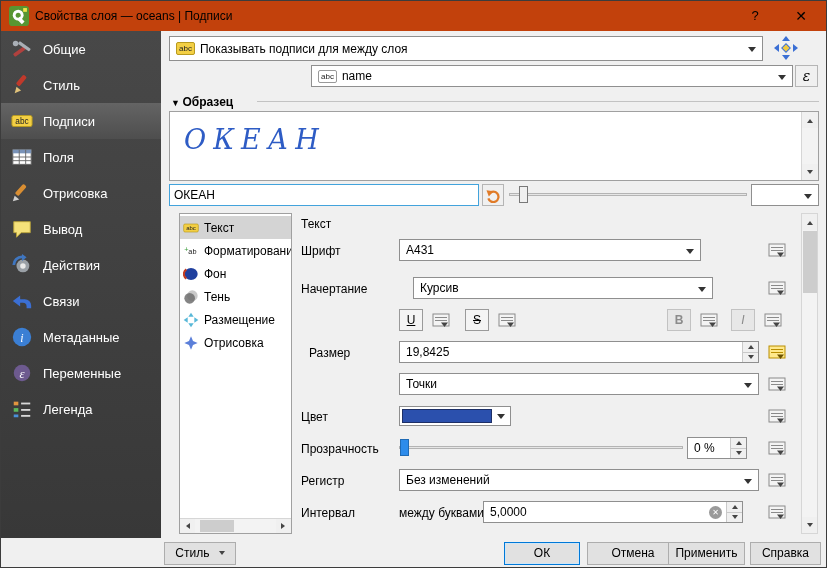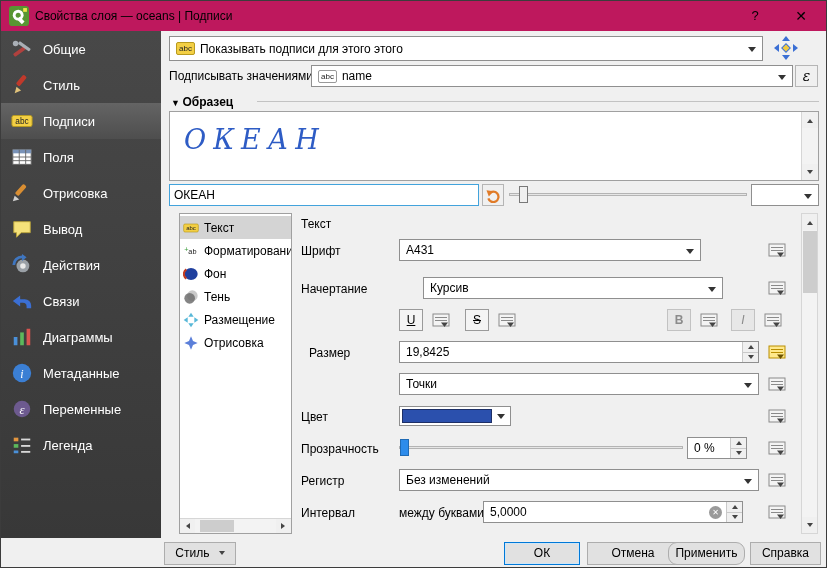--- a/index.html
+++ b/index.html
@@ -1,21 +1,21 @@
 <!DOCTYPE html>
 <html><head>
 <meta charset="utf-8">
 <style>
   * { box-sizing: border-box; margin: 0; padding: 0; }
   body { font-family: "Liberation Sans", sans-serif; background: #888; }
   .win { position: relative; width: 827px; height: 568px; background: #f0f0f0;
          border: 1px solid #3c3c3c; overflow: hidden; font-size: 12px; color: #000; }
 
   
-  .titlebar { position: absolute; left: 0; top: 0; width: 100%; height: 30px; background: #be185d; }
+  .titlebar { position: absolute; left: 0; top: 0; width: 100%; height: 30px; background: #c2410c; }
   .title-ico { position: absolute; left: 8px; top: 5px; width: 20px; height: 20px; }
   .title-txt { position: absolute; left: 34px; top: 0; line-height: 30px; font-size: 12px; }
   .win-btn { position: absolute; top: 0; width: 38px; height: 30px; text-align: center;
              line-height: 30px; font-size: 13px; cursor: default; }
   .win-btn.help { right: 52px; }
   .win-btn.close { right: 6px; font-size: 14px; }
 
   
   .sidebar { position: absolute; left: 0; top: 30px; width: 160px; height: 507px;
              background: linear-gradient(#484848, #383838); padding-top: 0; }
@@ -182,28 +182,20 @@
       <span>Действия</span>
     </div>
     <div class="side-item">
       <svg viewBox="0 0 24 24">
           <path d="M2 12 l8 -6 v4 h5 a7 7 0 0 1 7 7 v3 h-5 v-2 a4 4 0 0 0 -4 -4 h-3 v4 z" fill="#3b6fd4"></path>
         </svg>
       <span>Связи</span>
     </div>
     <div class="side-item">
       <svg viewBox="0 0 24 24">
-          <rect x="3" y="12" width="4" height="9" fill="#4a90d9"></rect>
-          <rect x="10" y="7" width="4" height="14" fill="#5cb85c"></rect>
-          <rect x="17" y="3" width="4" height="18" fill="#d9534f"></rect>
-        </svg>
-      <span>Диаграммы</span>
-    </div>
-    <div class="side-item">
-      <svg viewBox="0 0 24 24">
           <circle cx="12" cy="12" r="10" fill="#3b7fd4"></circle>
           <text x="12" y="17" font-size="13" font-style="italic" font-family="serif" text-anchor="middle" fill="#fff">i</text>
         </svg>
       <span>Метаданные</span>
     </div>
     <div class="side-item">
       <svg viewBox="0 0 24 24">
           <circle cx="12" cy="12" r="9" fill="#6d5a8f"></circle>
           <text x="12" y="17" font-size="14" font-style="italic" font-family="serif" text-anchor="middle" fill="#fff">ε</text>
         </svg>
@@ -217,34 +209,33 @@
           <line x1="11" y1="6" x2="21" y2="6" stroke="#d8d8d8" stroke-width="2"></line>
           <line x1="11" y1="13" x2="21" y2="13" stroke="#d8d8d8" stroke-width="2"></line>
           <line x1="11" y1="19.5" x2="21" y2="19.5" stroke="#d8d8d8" stroke-width="2"></line>
         </svg>
       <span>Легенда</span>
     </div>
   </div>
 
   <div class="combo" style="left:168px; top:35px; width:594px; height:25px;">
     <span class="abc-badge">abc</span>
-    <span>Показывать подписи для этого этого</span>
+    <span>Показывать подписи для между слоя</span>
     <span class="combo-arrow" style="top:10px;"></span>
   </div>
   <div class="tool-btn" style="left:770px; top:33px; width:30px; height:28px; background:#f0f0f0; border-color:#f0f0f0;">
     <svg width="24" height="24" viewBox="0 0 24 24">
       <polygon points="12,0 16,5 8,5" fill="#3b6fd4"></polygon>
         <polygon points="12,24 16,19 8,19" fill="#3b6fd4"></polygon>
       <polygon points="0,12 5,8 5,16" fill="#3b6fd4"></polygon>
         <polygon points="24,12 19,8 19,16" fill="#3b6fd4"></polygon>
       <rect x="9" y="9" width="6" height="6" fill="#f0c93d" transform="rotate(45 12 12)" stroke="#3b6fd4"></rect>
     </svg>
   </div>
 
-  <span class="lbl" style="left:168px; top:68px;">Подписывать значениями</span>
   <div class="combo" style="left:310px; top:64px; width:482px;">
     <span class="abc-badge plain">abc</span>
     <span style="font-weight:normal;">name</span>
     <span class="combo-arrow"></span>
   </div>
   <div class="tool-btn" style="left:794px; top:64px; width:23px; height:22px;">
     <span style="font-family:'DejaVu Serif', serif; font-style:italic; font-size:14px;">ε</span>
   </div>
 
   <span class="lbl" style="left:170px; top:94px; font-weight:bold;">
@@ -344,21 +335,21 @@
   <span class="dd" style="left:764px; top:239px;">
     <svg width="18" height="15" viewBox="0 0 18 15">
         <rect x="1" y="1" width="16" height="12" fill="#f4f4f4" stroke="#8a8a8a"></rect>
         <line x1="3" y1="4.5" x2="15" y2="4.5" stroke="#8a8a8a"></line>
         <line x1="3" y1="7.5" x2="15" y2="7.5" stroke="#8a8a8a"></line>
         <polygon points="9,9.5 16,9.5 12.5,14" fill="#444"></polygon>
       </svg>
   </span>
 
   <span class="lbl" style="left:300px; top:281px;">Начертание</span>
-  <div class="combo" style="left:422px; top:276px; width:300px;">
+  <div class="combo" style="left:412px; top:276px; width:300px;">
     <span>Курсив</span>
     <span class="combo-arrow"></span>
   </div>
   <span class="dd" style="left:764px; top:277px;">
     <svg width="18" height="15" viewBox="0 0 18 15">
         <rect x="1" y="1" width="16" height="12" fill="#f4f4f4" stroke="#8a8a8a"></rect>
         <line x1="3" y1="4.5" x2="15" y2="4.5" stroke="#8a8a8a"></line>
         <line x1="3" y1="7.5" x2="15" y2="7.5" stroke="#8a8a8a"></line>
         <polygon points="9,9.5 16,9.5 12.5,14" fill="#444"></polygon>
       </svg>
@@ -521,17 +512,17 @@
       </div>
   </div>
 
   <div class="footer">
     <div class="btn" style="left:163px; top:4px; width:72px;">
       <span>Стиль</span>
       <span style="display:inline-block; margin-left:6px; vertical-align:middle;" class="tri-d"></span>
     </div>
     <div class="btn default" style="left:503px; top:4px; width:76px;">ОК</div>
     <div class="btn" style="left:586px; top:4px; width:92px;">Отмена</div>
-    <div class="btn" style="left:667px; top:4px; width:77px;border-radius:9px;">Применить</div>
+    <div class="btn" style="left:667px; top:4px; width:77px;">Применить</div>
     <div class="btn" style="left:749px; top:4px; width:71px;">Справка</div>
   </div>
 
 </div>
 
 </body></html>

